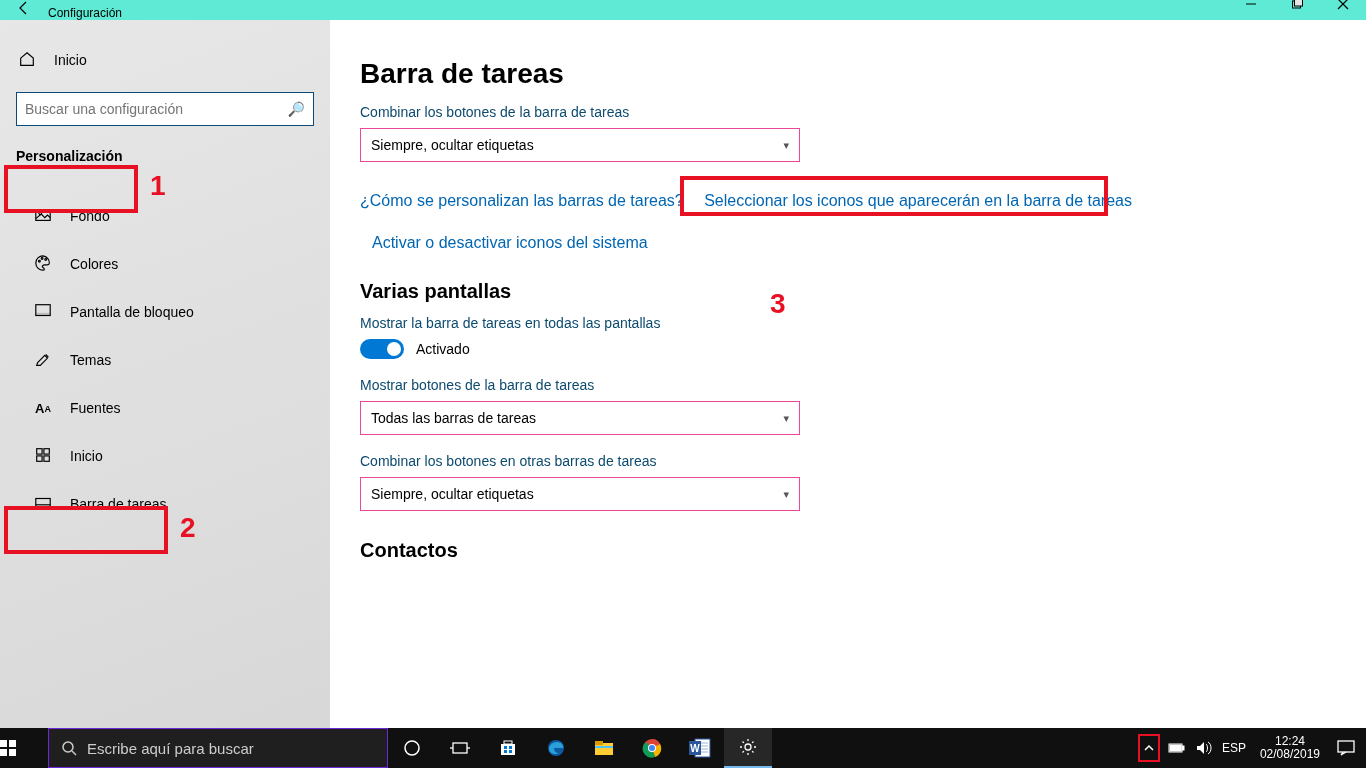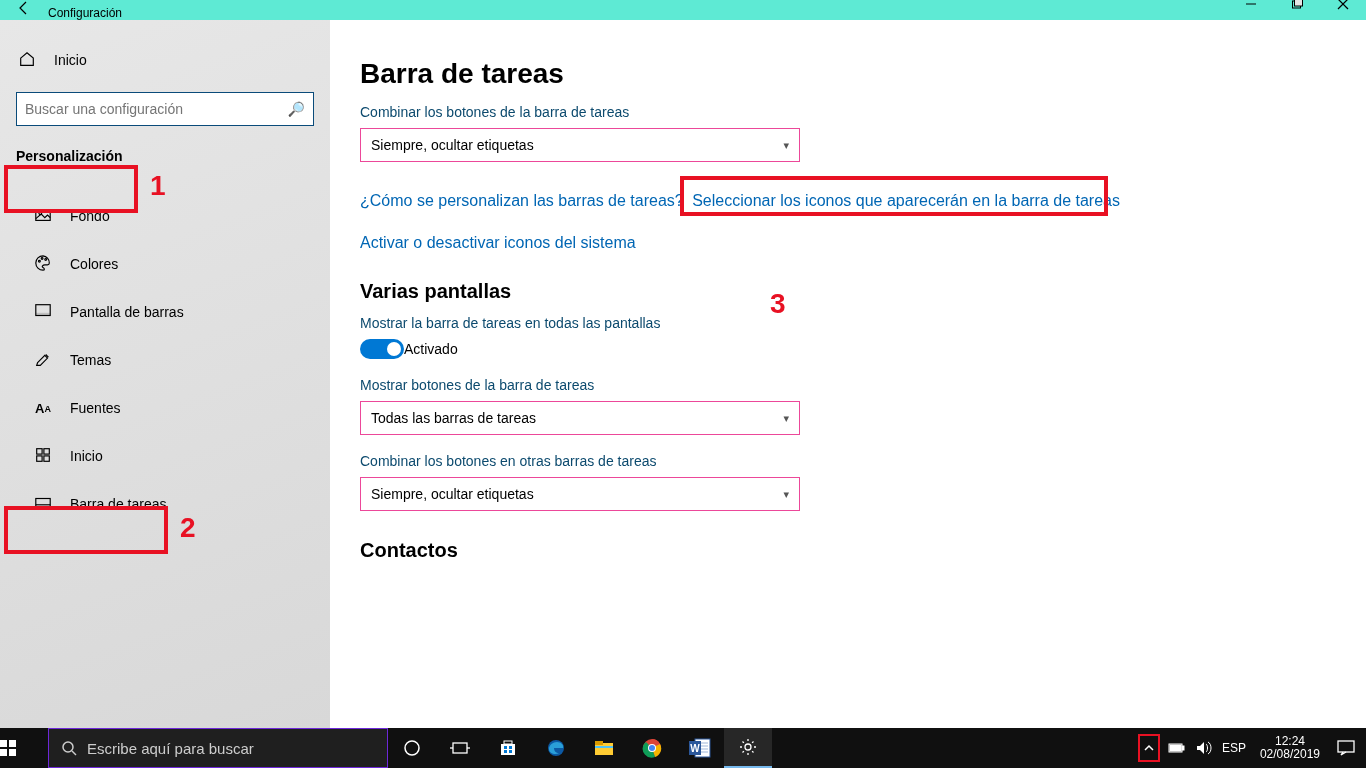--- a/index.html
+++ b/index.html
@@ -37,23 +37,23 @@
   .anno{ position:absolute; border:4px solid #e81123; pointer-events:none;}
   .anno-num{ position:absolute; color:#e81123; font-weight:700; font-size:28px; pointer-events:none;}
 
   
   h1{ font-size:28px; font-weight:600; margin:18px 0 14px 0;}
   h2{ font-size:20px; font-weight:600; margin: 28px 0 12px 0;}
   .label{ font-size:14px; margin-bottom:8px; color:#0c4a6e;}
   .select{ width:440px; height:34px; border:1px solid #ec4899; display:flex; align-items:center; padding:0 10px; font-size:14px; justify-content:space-between; margin-bottom:18px;}
   .select .chev{ color:#555; font-size:11px;}
   .link{ color:#0066b4; font-size:16px; display:inline-block; margin:6px 0;}
-  .link.block{ display:block; }
-
-  .toggle-row{ display:flex; align-items:center; margin:6px 0 18px 0;}
+  .link.block{ display:block;margin-left:12px; }
+
+  .toggle-row{ display:flex; align-items:center; gap:12px; margin:6px 0 18px 0;}
   .toggle{ width:44px; height:20px; border-radius:10px; background:#0078d4; position:relative;}
   .toggle::after{ content:""; position:absolute; right:3px; top:3px; width:14px; height:14px; border-radius:50%; background:#fff;}
   .toggle-label{ font-size:14px;}
 
   
   .taskbar{ height:40px; background:#101010; color:#fff; display:flex; align-items:center;}
   .taskbar .start{ width:48px; text-align:center;}
   .taskbar .searchbar{ flex: 0 0 340px; height:40px; background:#1f1f1f; border:1px solid #6d28d9; display:flex; align-items:center; padding:0 12px; gap:10px; color:#ccc; font-size:15px;}
   .taskbar .tb-icon{ width:48px; height:40px; display:flex; align-items:center; justify-content:center;}
   .taskbar .tb-icon.active{ background:#272727; border-bottom:2px solid #76b9ed;}
@@ -138,21 +138,21 @@
         </span>
         <span>Colores</span>
       </div>
       <div class="nav-item">
         <span class="icon">
           <svg class="ficon" viewBox="0 0 20 20" fill="none" stroke="#000" stroke-width="1.3">
               <rect x="2" y="3" width="16" height="12"></rect>
               <rect x="2" y="12" width="16" height="3" fill="#000" stroke="none" opacity="0.15"></rect>
             </svg>
         </span>
-        <span>Pantalla de barras</span>
+        <span>Pantalla de bloqueo</span>
       </div>
       <div class="nav-item">
         <span class="icon">
           <svg class="ficon" viewBox="0 0 20 20" fill="none" stroke="#000" stroke-width="1.3">
               <path d="M4 14 L12 6 L15 9 L7 17 L3 17 Z"></path>
               <path d="M13 5 L16 8"></path>
             </svg>
         </span>
         <span>Temas</span>
       </div>

